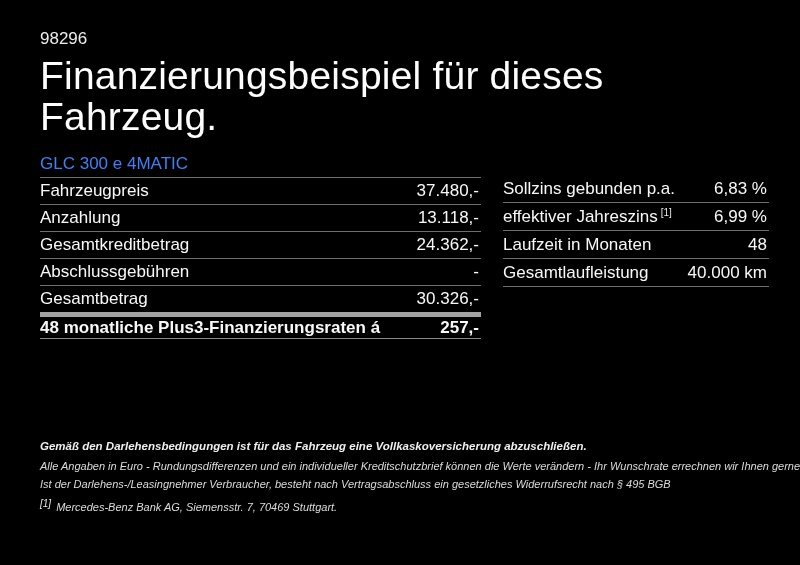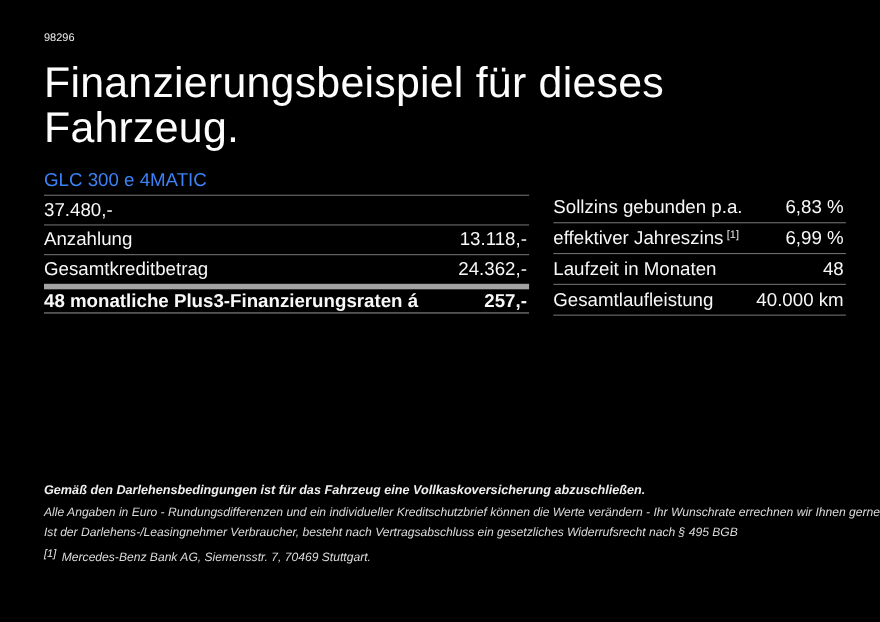--- a/index.html
+++ b/index.html
@@ -13,21 +13,21 @@
     width: 800px;
     height: 565px;
     background: #000000;
     color: #f5f5f5;
     overflow: hidden;
   }
   .doc-id {
     position: absolute;
     left: 40px;
     top: 29px;
-    font-size: 10px;
+    font-size: 17px;
     color: #ededed;
   }
   .title {
     position: absolute;
     left: 40px;
     top: 55px;
     font-size: 39px;
     line-height: 41px;
     font-weight: 400;
     color: #fdfdfd;
@@ -111,29 +111,38 @@
 
   <div class="title">
     <div>Finanzierungsbeispiel für dieses</div>
     <div>Fahrzeug.</div>
   </div>
 
   <div class="vehicle-name">GLC 300 e 4MATIC</div>
 
   <div class="table table-left">
     <div class="row">
+      <span class="row-label">Fahrzeugpreis</span>
       <span class="row-value">37.480,-</span>
     </div>
     <div class="row">
       <span class="row-label">Anzahlung</span>
       <span class="row-value">13.118,-</span>
     </div>
     <div class="row">
       <span class="row-label">Gesamtkreditbetrag</span>
       <span class="row-value">24.362,-</span>
+    </div>
+    <div class="row">
+      <span class="row-label">Abschlussgebühren</span>
+      <span class="row-value">-</span>
+    </div>
+    <div class="row">
+      <span class="row-label">Gesamtbetrag</span>
+      <span class="row-value">30.326,-</span>
     </div>
     <div class="row">
       <span class="row-label">48 monatliche Plus3-Finanzierungsraten á</span>
       <span class="row-value">257,-</span>
     </div>
   </div>
 
   <div class="table table-right">
     <div class="row">
       <span class="row-label">Sollzins gebunden p.a.</span>

